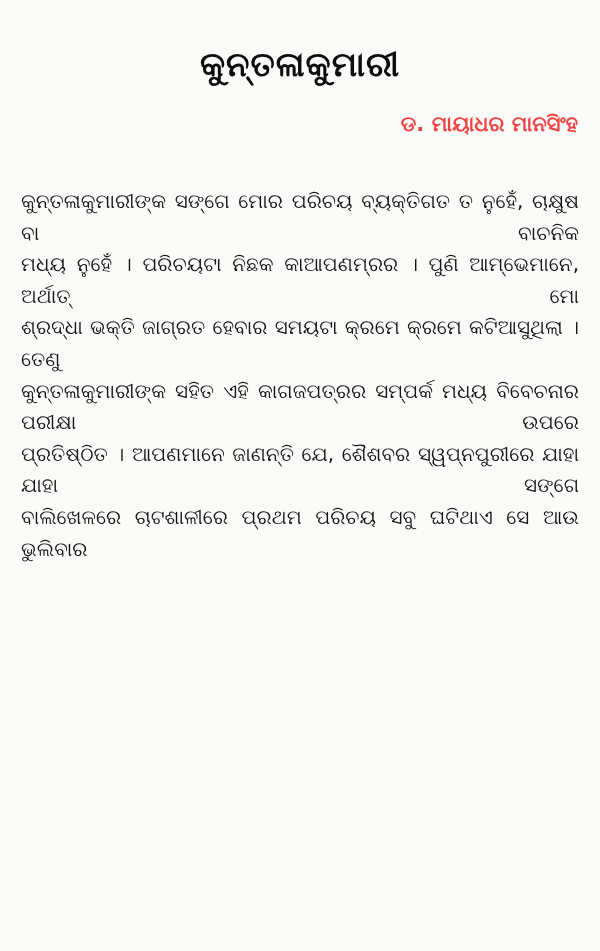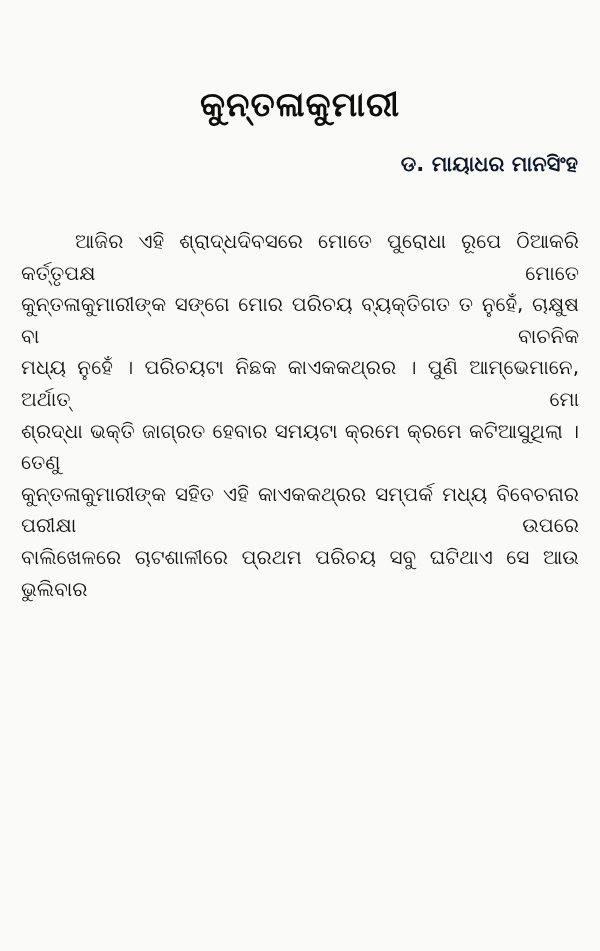--- a/index.html
+++ b/index.html
@@ -13,33 +13,33 @@
   }
   .page {
     box-sizing: border-box;
     width: 600px;
     height: 951px;
     padding: 0;
     background: #fafaf8;
   }
   .title {
     margin: 0;
-    padding-top: 84px;
+    padding-top: 44px;
     text-align: center;
     font-size: 34px;
     font-weight: bold;
     letter-spacing: 1px;
     color: #0d0d0d;
   }
   .author {
     margin: 27px 22px 16px 0;
     text-align: right;
     font-size: 21px;
     font-weight: bold;
-    color: #0f172a;
+    color: #ef4444;
   }
   .body-text {
     margin: 50px 21px 0 21px;
     font-size: 20px;
     line-height: 31.6px;
     color: #141414;
   }
   .para { margin: 0; }
   .line { white-space: normal; }
   .line.full {
@@ -53,23 +53,23 @@
 
 <div class="page">
 
   <h1 class="title">କୁନ୍ତଳାକୁମାରୀ</h1>
 
   <div class="author">ଡ. ମାୟାଧର ମାନସିଂହ</div>
 
   <div class="body-text">
 
     <div class="para">
-      <div class="line first full">ଆଜିର ଏହି ଶ୍ରାଦ୍ଧଦିବସରେ ମୋତେ ପୁରୋଧା ରୂପେ ଠିଆକରି କର୍ତ୍ତୃପକ୍ଷ ମୋତେ</div>
       <div class="line full">କୁନ୍ତଳାକୁମାରୀଙ୍କ ସଙ୍ଗେ ମୋର ପରିଚୟ ବ୍ୟକ୍ତିଗତ ତ ନୁହେଁ, ଚାକ୍ଷୁଷ ବା ବାଚନିକ</div>
-      <div class="line full">ମଧ୍ୟ ନୁହେଁ । ପରିଚୟଟା ନିଛକ କାଏକକଥ୍ରର । ପୁଣି ଆମ୍ଭେମାନେ, ଅର୍ଥାତ୍ ମୋ</div>
+      <div class="line full">ମଧ୍ୟ ନୁହେଁ । ପରିଚୟଟା ନିଛକ କାଆପଣମ୍ରର । ପୁଣି ଆମ୍ଭେମାନେ, ଅର୍ଥାତ୍ ମୋ</div>
       <div class="line full">ଶ୍ରଦ୍ଧା ଭକ୍ତି ଜାଗ୍ରତ ହେବାର ସମୟଟା କ୍ରମେ କ୍ରମେ କଟିଆସୁଥିଲା । ତେଣୁ</div>
-      <div class="line full">କୁନ୍ତଳାକୁମାରୀଙ୍କ ସହିତ ଏହି କାଏକକଥ୍ରର ସମ୍ପର୍କ ମଧ୍ୟ ବିବେଚନାର ପରୀକ୍ଷା ଉପରେ</div>
+      <div class="line full">କୁନ୍ତଳାକୁମାରୀଙ୍କ ସହିତ ଏହି କାଗଜପତ୍ରର ସମ୍ପର୍କ ମଧ୍ୟ ବିବେଚନାର ପରୀକ୍ଷା ଉପରେ</div>
+      <div class="line full">ପ୍ରତିଷ୍ଠିତ । ଆପଣମାନେ ଜାଣନ୍ତି ଯେ, ଶୈଶବର ସ୍ୱପ୍ନପୁରୀରେ ଯାହା ଯାହା ସଙ୍ଗେ</div>
       <div class="line full">ବାଲିଖେଳରେ ଚାଟଶାଳୀରେ ପ୍ରଥମ ପରିଚୟ ସବୁ ଘଟିଥାଏ ସେ ଆଉ ଭୁଲିବାର</div>
 
     </div>
 
   </div>
 </div>
 
 </body></html>

